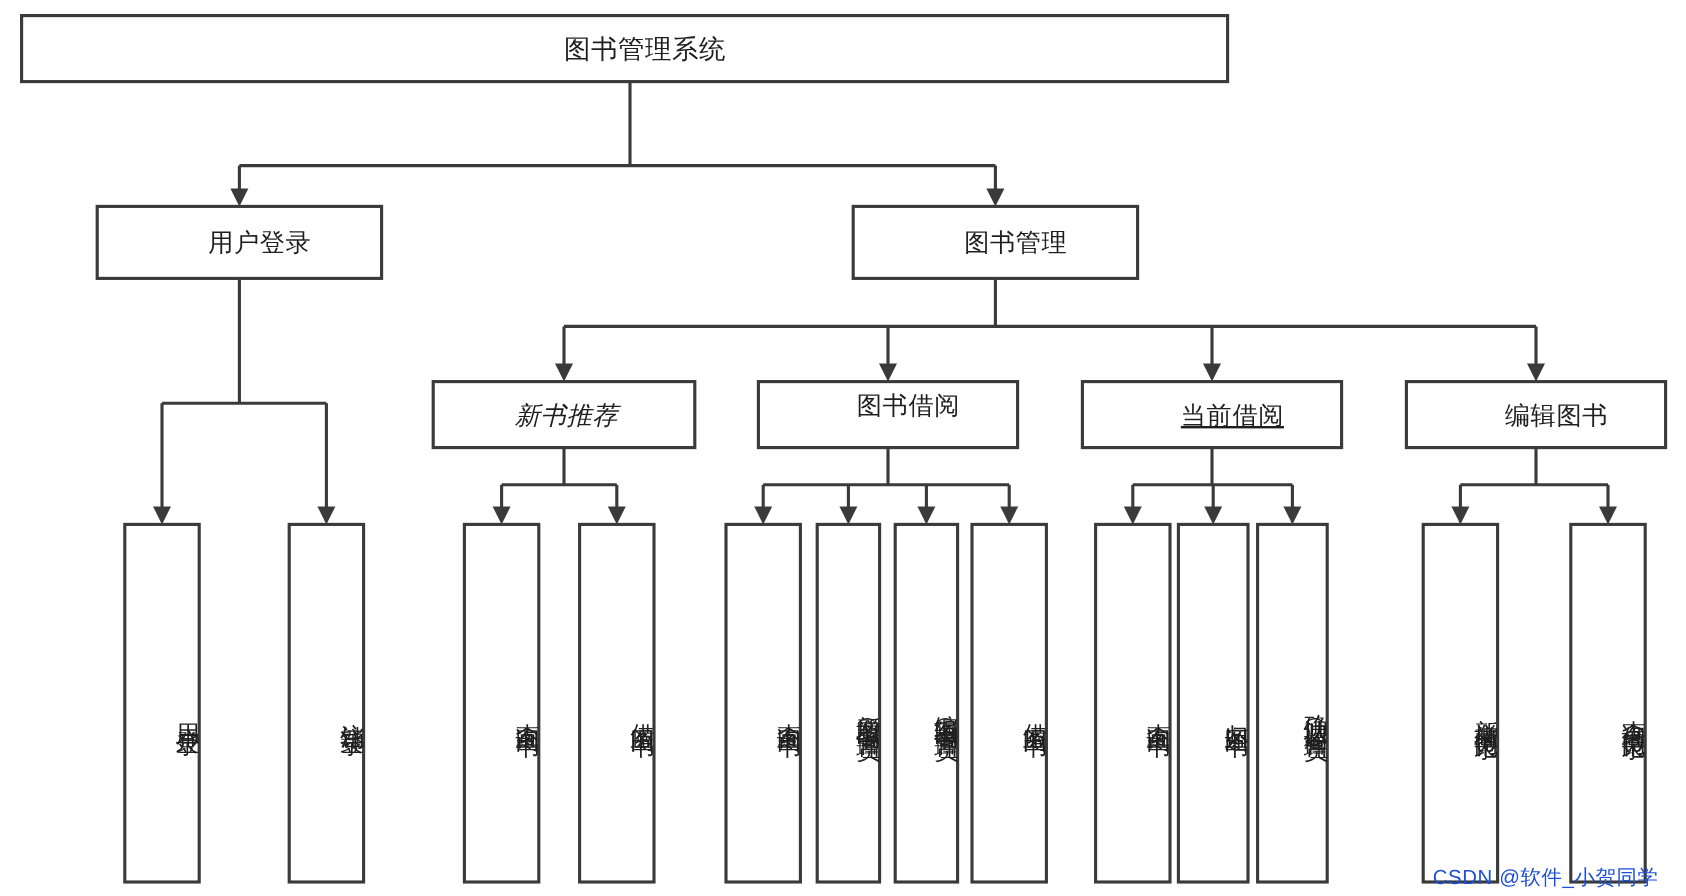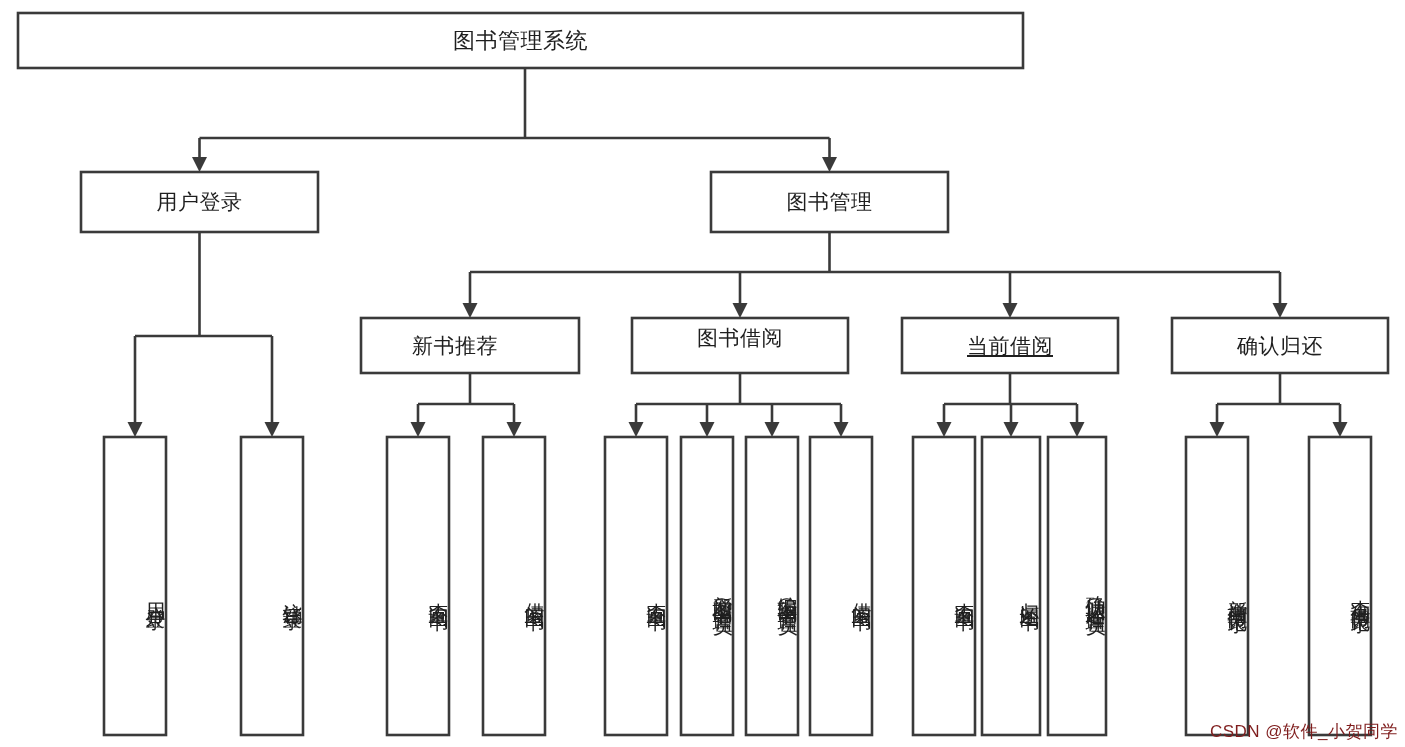--- a/index.html
+++ b/index.html
@@ -49,44 +49,45 @@
   }
   .node-label {
     position: absolute;
     display: flex;
     align-items: center;
     justify-content: center;
     color: #1f1f1f;
     font-family: "Liberation Sans", "DejaVu Sans", sans-serif;
     white-space: nowrap;
     pointer-events: none;
+    padding-left: 17px;
   }
   .node-label.horizontal {
     font-size: 21px;
     letter-spacing: 0.5px;
   }
   .node-label.horizontal.root {
     font-size: 22px;
   }
   .node-label.vertical {
     writing-mode: vertical-rl;
     text-orientation: upright;
     font-size: 20px;
     letter-spacing: 3px;
     align-items: flex-start;
     justify-content: center;
     white-space: normal;
     line-height: 1.05;
   }
   .watermark {
     position: absolute;
-    right: 7px;
+    right: 23px;
     bottom: 4px;
     font-size: 17px;
-    color: #7f1d1d;
+    color: #1d4ed8;
     font-family: "Liberation Sans", "DejaVu Sans", sans-serif;
     letter-spacing: 0.5px;
     user-select: none;
   }
 </style>
 </head>
 <body>
 
 <div id="diagram-root">
 
@@ -166,24 +167,24 @@
         <rect x="1048" y="437" width="58" height="298" class="node-box-leaf"></rect>
         <rect x="1186" y="437" width="62" height="298" class="node-box-leaf"></rect>
         <rect x="1309" y="437" width="62" height="298" class="node-box-leaf"></rect>
       </g>
   </svg>
 
   <div id="label-layer">
       <div class="node-label horizontal root" style="left: 18px; top: 13px; width: 1005px; height: 55px;">图书管理系统</div>
       <div class="node-label horizontal" style="left: 81px; top: 172px; width: 237px; height: 60px;">用户登录</div>
       <div class="node-label horizontal" style="left: 711px; top: 172px; width: 237px; height: 60px;">图书管理</div>
-      <div class="node-label horizontal" style="left: 361px; top: 318px; width: 188px; height: 55px;">新书推荐</div>
+      <div class="node-label horizontal" style="left: 361px; top: 318px; width: 188px; height: 55px; font-style: italic;">新书推荐</div>
       <div class="node-label horizontal" style="left: 632px; top: 318px; width: 216px; height: 40px;">图书借阅</div>
       <div class="node-label horizontal" style="left: 902px; top: 318px; width: 216px; height: 55px; text-decoration: underline;">当前借阅</div>
-      <div class="node-label horizontal" style="left: 1172px; top: 318px; width: 216px; height: 55px;">确认归还</div>
+      <div class="node-label horizontal" style="left: 1172px; top: 318px; width: 216px; height: 55px;">编辑图书</div>
       <div class="node-label vertical" style="left: 104px; top: 437px; width: 62px; height: 298px; padding-top: 14px; box-sizing: border-box;">用户登录</div>
       <div class="node-label vertical" style="left: 241px; top: 437px; width: 62px; height: 298px; padding-top: 14px; box-sizing: border-box;">注销登录</div>
       <div class="node-label vertical" style="left: 387px; top: 437px; width: 62px; height: 298px; padding-top: 14px; box-sizing: border-box;">查询图书</div>
       <div class="node-label vertical" style="left: 483px; top: 437px; width: 62px; height: 298px; padding-top: 14px; box-sizing: border-box;">借阅图书</div>
       <div class="node-label vertical" style="left: 605px; top: 437px; width: 62px; height: 298px; padding-top: 14px; box-sizing: border-box;">查询图书</div>
       <div class="node-label vertical" style="left: 681px; top: 437px; width: 52px; height: 298px; padding-top: 14px; box-sizing: border-box;">新增图书（管理员）</div>
       <div class="node-label vertical" style="left: 746px; top: 437px; width: 52px; height: 298px; padding-top: 14px; box-sizing: border-box;">编辑图书（管理员）</div>
       <div class="node-label vertical" style="left: 810px; top: 437px; width: 62px; height: 298px; padding-top: 14px; box-sizing: border-box;">借阅图书</div>
       <div class="node-label vertical" style="left: 913px; top: 437px; width: 62px; height: 298px; padding-top: 14px; box-sizing: border-box;">查询图书</div>
       <div class="node-label vertical" style="left: 982px; top: 437px; width: 58px; height: 298px; padding-top: 14px; box-sizing: border-box;">归还图书</div>

